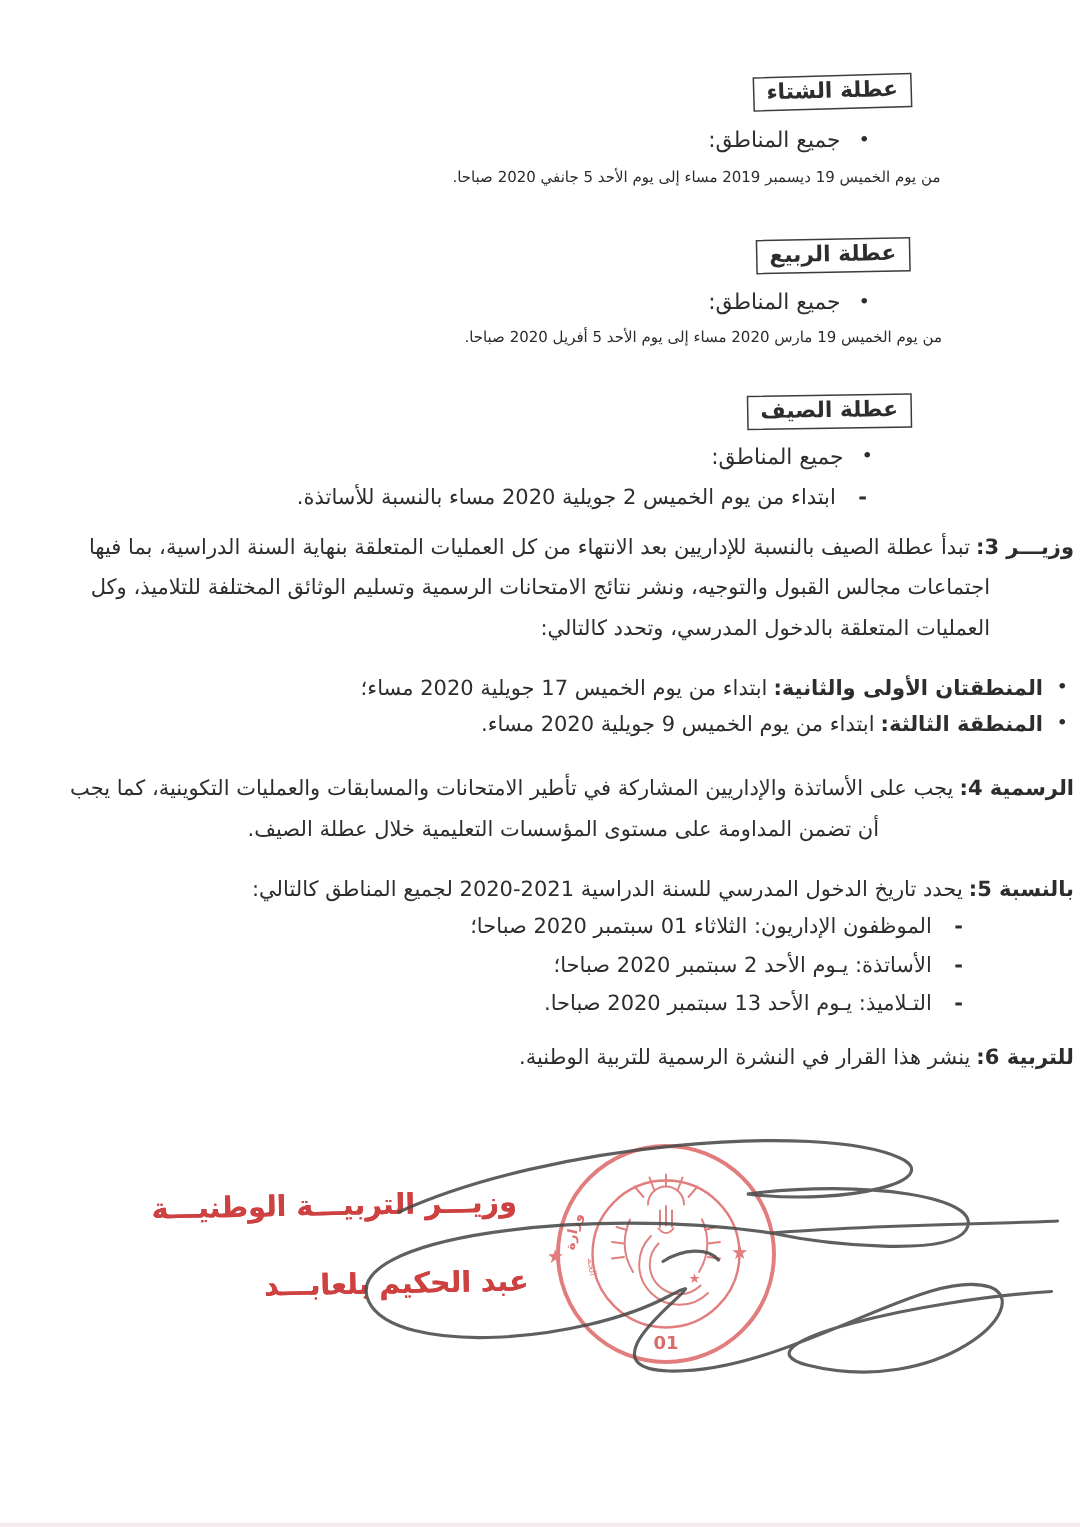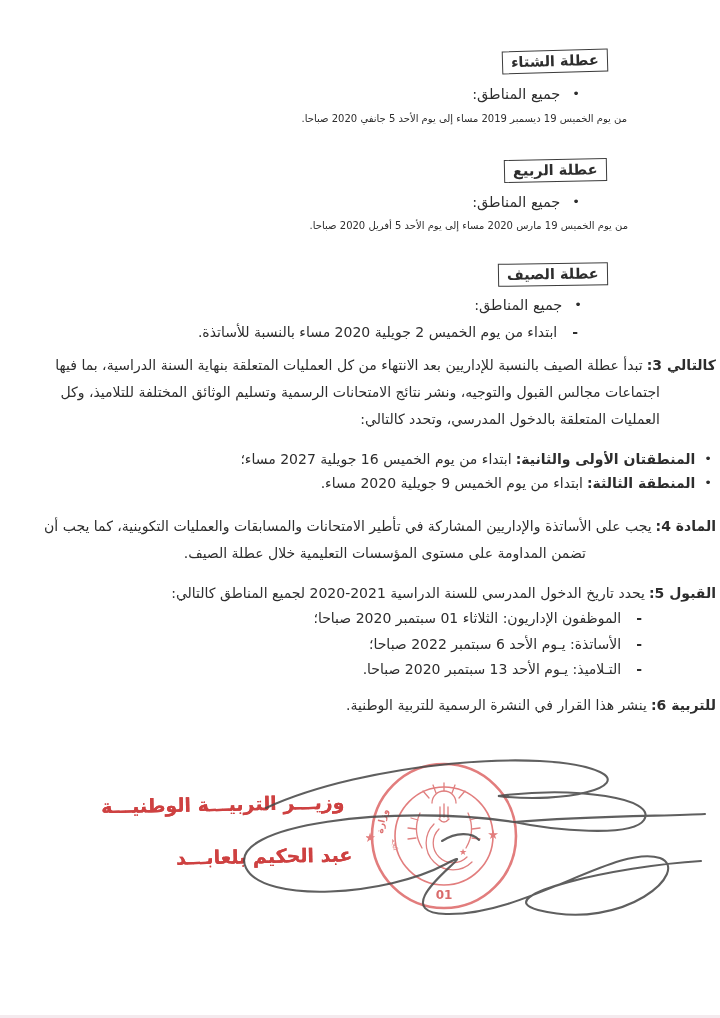--- a/index.html
+++ b/index.html
@@ -69,41 +69,41 @@
   <span class="boxed tilt3">عطلة الصيف</span>
 </div>
 <div class="abs bullet-line" style="top:297px;right:138px">
   <span class="bullet">•</span><span>جميع المناطق:</span>
 </div>
 <div class="abs dash-item" style="top:324px;right:142px">
   <span class="dash">-</span><span>ابتداء من يوم الخميس 2 جويلية 2020 مساء بالنسبة للأساتذة.</span>
 </div>
 
 <div class="abs para hang56" style="top:352px;right:4px;left:40px">
-  <b class="label">كالتالي 3:</b><span>تبدأ عطلة الصيف بالنسبة للإداريين بعد الانتهاء من كل العمليات المتعلقة بنهاية السنة الدراسية، بما فيها اجتماعات مجالس القبول والتوجيه، ونشر نتائج الامتحانات الرسمية وتسليم الوثائق المختلفة للتلاميذ، وكل العمليات المتعلقة بالدخول المدرسي، وتحدد كالتالي:</span>
+  <b class="label">وزيـــر 3:</b><span>تبدأ عطلة الصيف بالنسبة للإداريين بعد الانتهاء من كل العمليات المتعلقة بنهاية السنة الدراسية، بما فيها اجتماعات مجالس القبول والتوجيه، ونشر نتائج الامتحانات الرسمية وتسليم الوثائق المختلفة للتلاميذ، وكل العمليات المتعلقة بالدخول المدرسي، وتحدد كالتالي:</span>
 </div>
 <div class="abs list-row" style="top:451px;right:8px">
-  <span class="bullet">•</span><b class="label">المنطقتان الأولى والثانية:</b><span>ابتداء من يوم الخميس 16 جويلية 2027 مساء؛</span>
+  <span class="bullet">•</span><b class="label">المنطقتان الأولى والثانية:</b><span>ابتداء من يوم الخميس 17 جويلية 2020 مساء؛</span>
 </div>
 <div class="abs list-row" style="top:475px;right:8px">
   <span class="bullet">•</span><b class="label">المنطقة الثالثة:</b><span>ابتداء من يوم الخميس 9 جويلية 2020 مساء.</span>
 </div>
 
 <div class="abs para hang130" style="top:513px;right:4px;left:40px">
-  <b class="label">المادة 4:</b><span>يجب على الأساتذة والإداريين المشاركة في تأطير الامتحانات والمسابقات والعمليات التكوينية، كما يجب أن تضمن المداومة على مستوى المؤسسات التعليمية خلال عطلة الصيف.</span>
+  <b class="label">الرسمية 4:</b><span>يجب على الأساتذة والإداريين المشاركة في تأطير الامتحانات والمسابقات والعمليات التكوينية، كما يجب أن تضمن المداومة على مستوى المؤسسات التعليمية خلال عطلة الصيف.</span>
 </div>
 
 <div class="abs para" style="top:580px;right:4px;left:38px">
-  <b class="label">القبول 5:</b><span>يحدد تاريخ الدخول المدرسي للسنة الدراسية 2021-2020 لجميع المناطق كالتالي:</span>
+  <b class="label">بالنسبة 5:</b><span>يحدد تاريخ الدخول المدرسي للسنة الدراسية 2021-2020 لجميع المناطق كالتالي:</span>
 </div>
 <div class="abs dash-item" style="top:610px;right:78px">
   <span class="dash">-</span><span>الموظفون الإداريون: الثلاثاء 01 سبتمبر 2020 صباحا؛</span>
 </div>
 <div class="abs dash-item" style="top:636px;right:78px">
-  <span class="dash">-</span><span>الأساتذة: يـوم الأحد 6 سبتمبر 2022 صباحا؛</span>
+  <span class="dash">-</span><span>الأساتذة: يـوم الأحد 2 سبتمبر 2020 صباحا؛</span>
 </div>
 <div class="abs dash-item" style="top:661px;right:78px">
   <span class="dash">-</span><span>التـلاميذ: يـوم الأحد 13 سبتمبر 2020 صباحا.</span>
 </div>
 
 <div class="abs para" style="top:692px;right:4px;left:38px">
   <b class="label">للتربية 6:</b><span>ينشر هذا القرار في النشرة الرسمية للتربية الوطنية.</span>
 </div>
 
 <div class="abs sig-red tilt2" style="top:793px;right:375px">وزيـــر التربيـــة الوطنيـــة</div>

